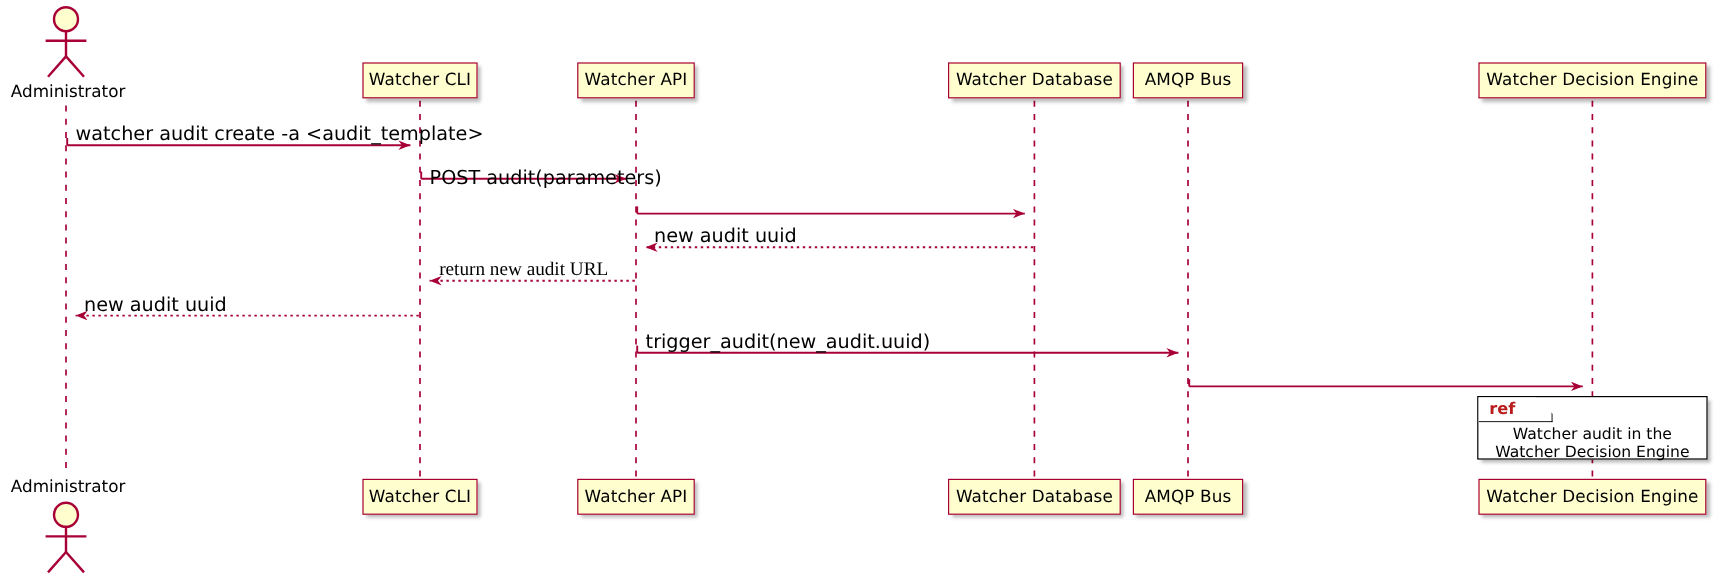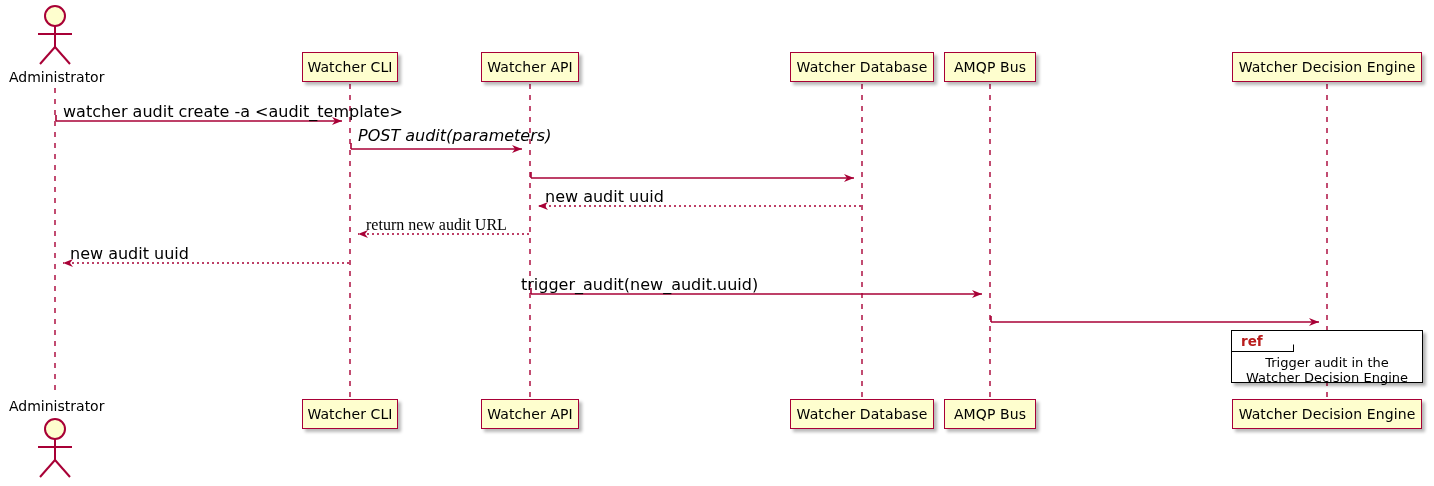--- a/index.html
+++ b/index.html
@@ -195,34 +195,34 @@
   <div class="participant-box" style="left:1232px; top:399px; width:190px; height:30px;">
     <span>Watcher Decision Engine</span>
   </div>
 
   <div class="actor-label" style="left:9px; top:70px;">Administrator</div>
 
   <div class="actor-label" style="left:9px; top:399px;">Administrator</div>
 
   <div class="msg-label" style="left:63px; top:104px;">watcher audit create -a &lt;audit_template&gt;</div>
 
-  <div class="msg-label" style="left:358px; top:128px;font-style:italic;">POST audit(parameters)</div>
+  <div class="msg-label" style="left:358px; top:140px;">POST audit(parameters)</div>
 
 
   <div class="msg-label" style="left:545px; top:189px;">new audit uuid</div>
 
   <div class="msg-label" style="left:366px; top:217px;font-family:Liberation Serif, serif;">return new audit URL</div>
 
   <div class="msg-label" style="left:70px; top:246px;">new audit uuid</div>
 
-  <div class="msg-label" style="left:521px; top:277px;text-align:right;">trigger_audit(new_audit.uuid)</div>
+  <div class="msg-label" style="left:538px; top:277px;text-align:right;">trigger_audit(new_audit.uuid)</div>
 
 
   <div class="ref-box" style="left:1231px; top:330px; width:192px; height:53px;">
     <div class="ref-tab" style="clip-path: polygon(0 0, 48px 0, 62px 14px, 62px 100%, 0 100%);"></div>
     <div class="ref-title">ref</div>
     <div class="ref-body">
-      <div>Trigger audit in the</div>
+      <div>Watcher audit in the</div>
       <div>Watcher Decision Engine</div>
     </div>
   </div>
 
 </div>
 
 </body></html>

